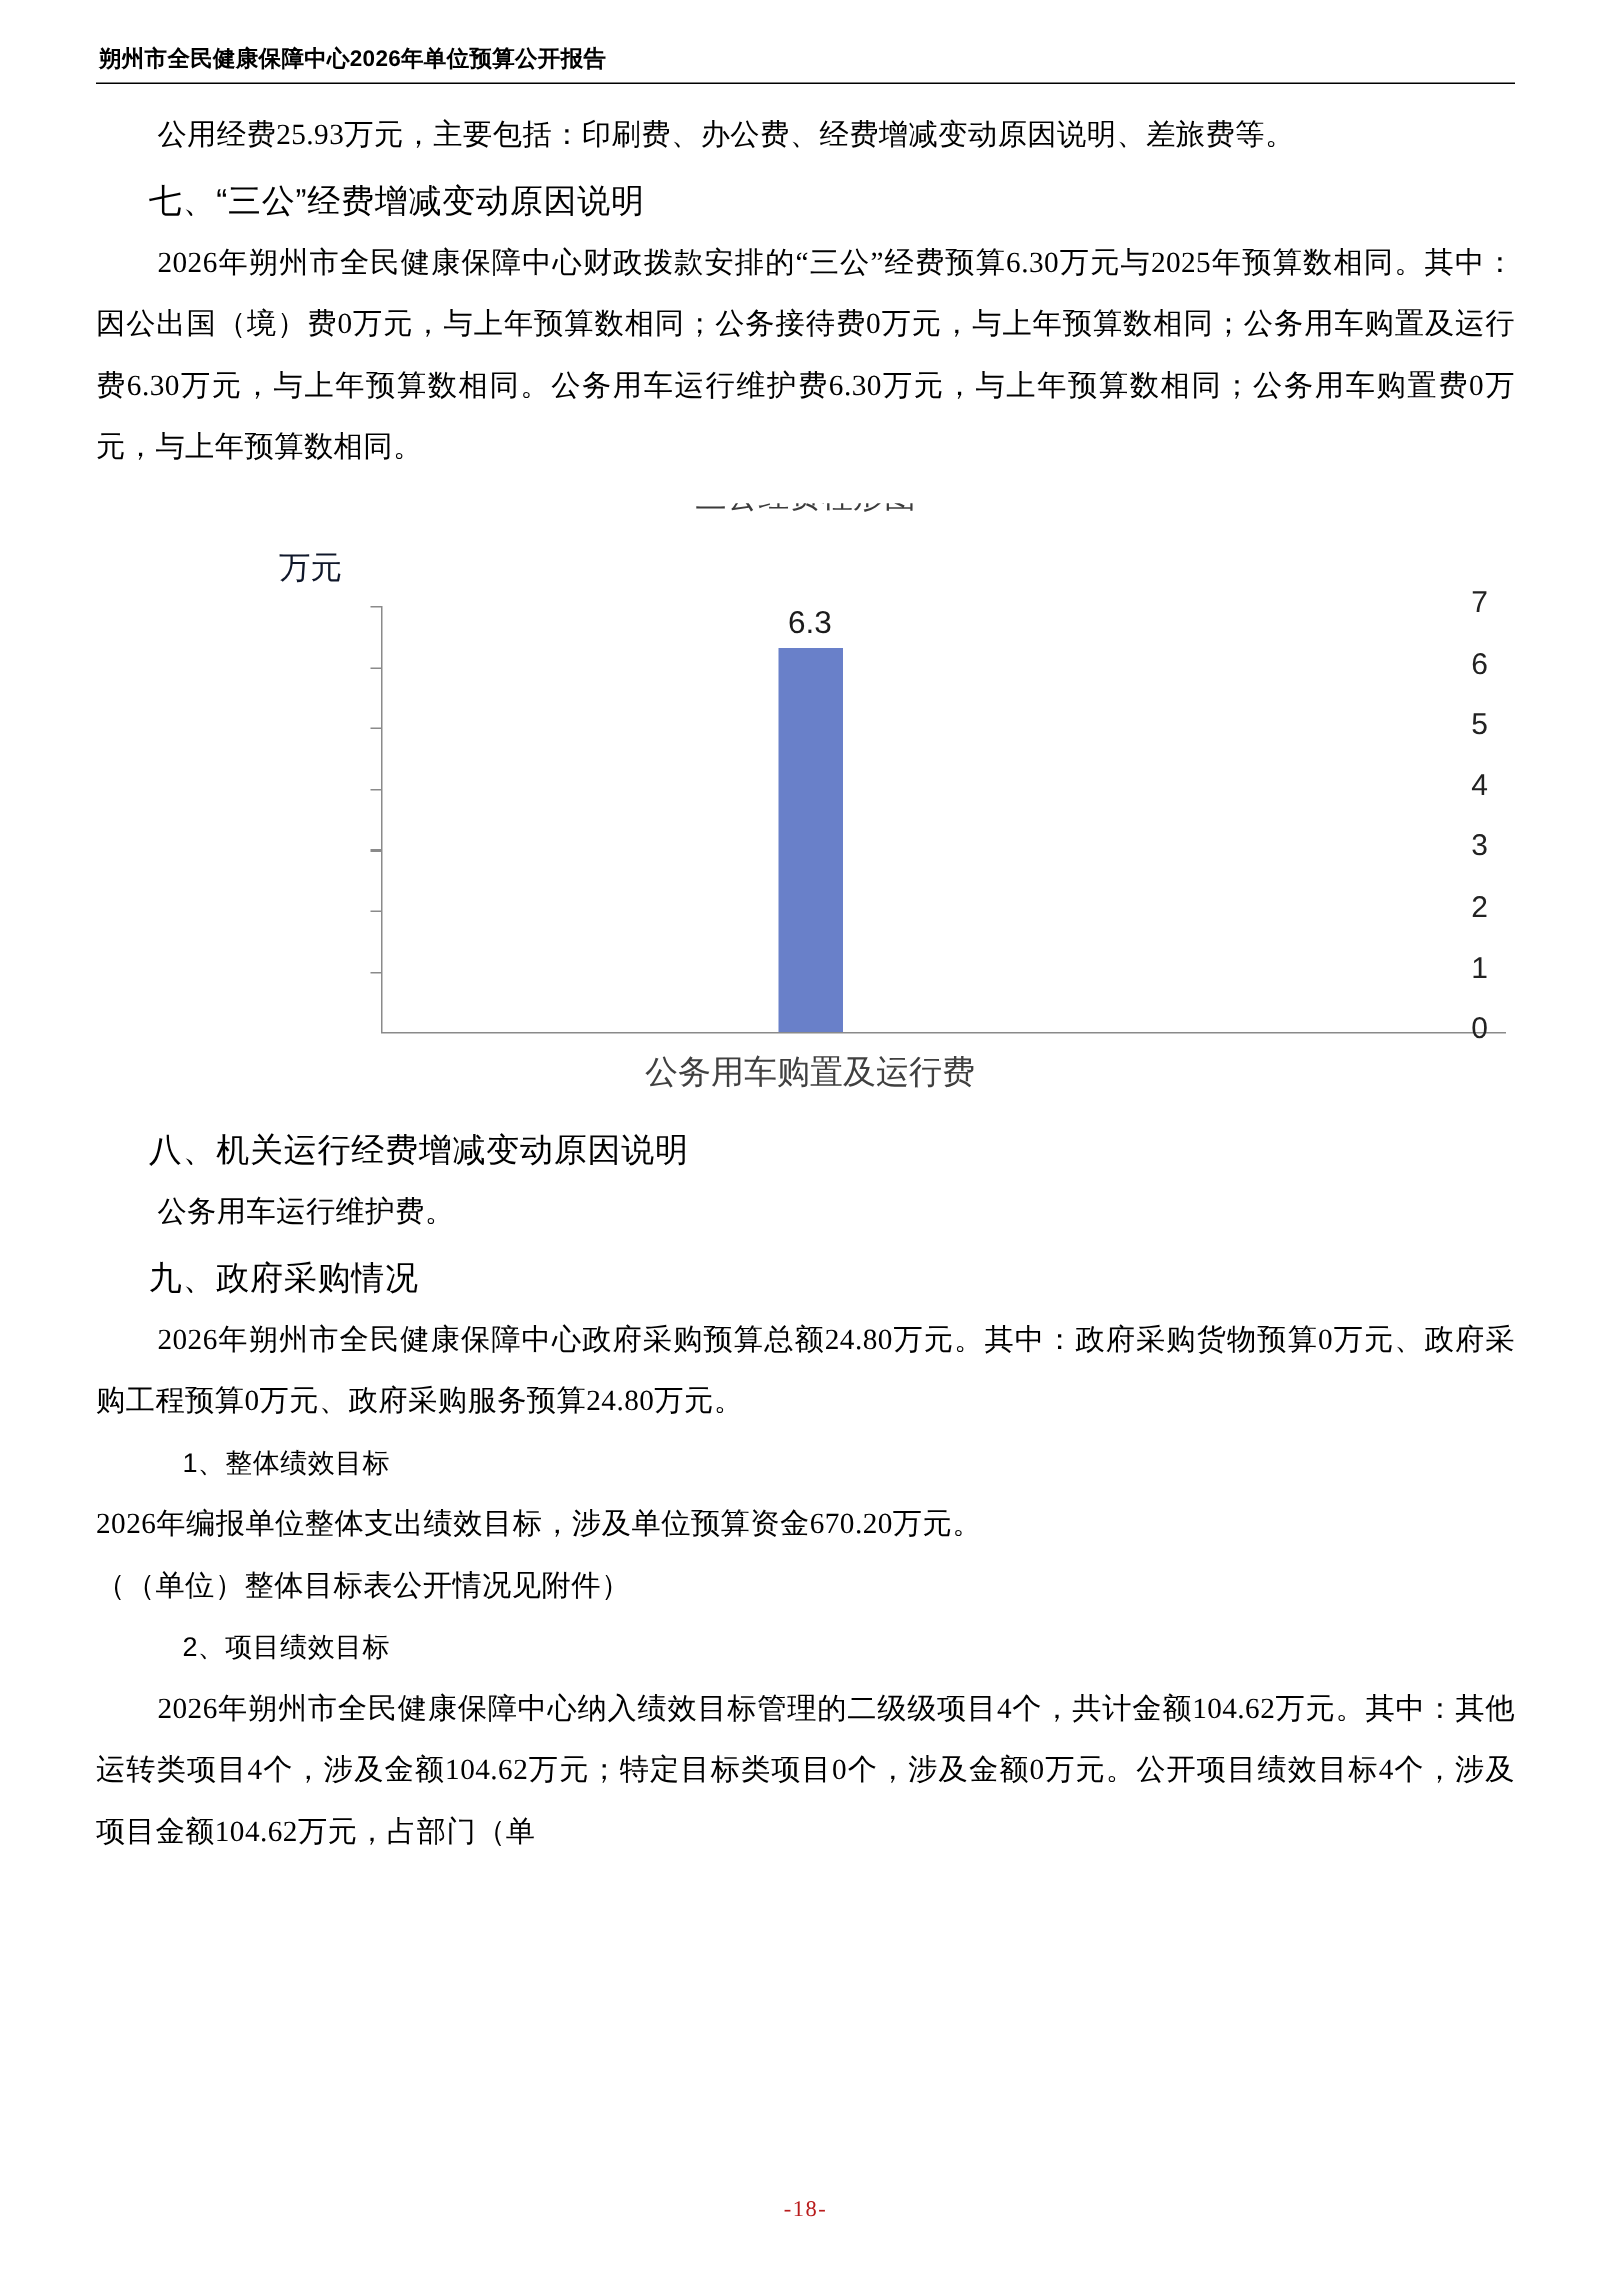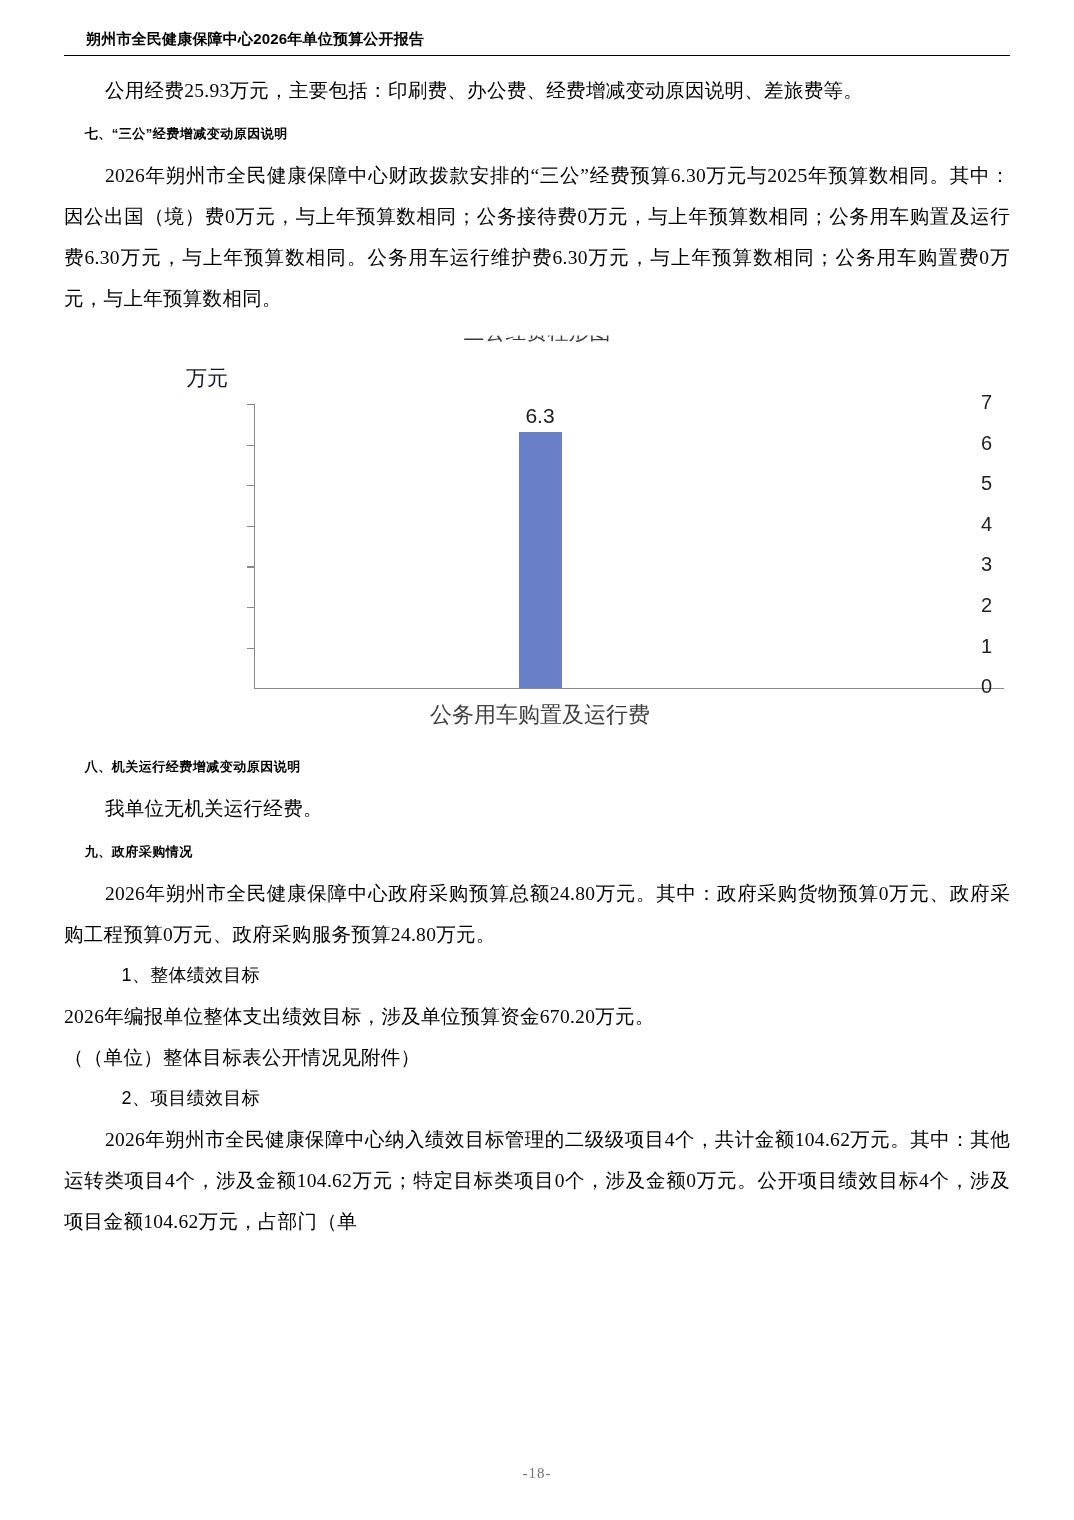--- a/index.html
+++ b/index.html
@@ -24,40 +24,39 @@
   }
   
   .header {
     font-family: "Liberation Sans", "DejaVu Sans", sans-serif;
     font-weight: bold;
     font-size: 15px;
     letter-spacing: 0.2px;
     padding-left: 2px;
     padding-bottom: 6px;
     color: #000;
-    margin-left: 20px;
   }
   .header-rule {
     border-bottom: 1.2px solid #000;
     margin: 0 0 14px 0;
   }
   
   .para {
     font-size: 19.5px;
     line-height: 41px;
     text-align: justify;
     text-justify: inter-ideograph;
     margin: 0;
     letter-spacing: 0.3px;
   }
   .indent2 { text-indent: 2.1em; }
   .section-head {
     font-family: "Liberation Sans", "DejaVu Sans", sans-serif;
-    font-weight: bold;
-    font-size: 13px;
+    font-weight: normal;
+    font-size: 22px;
     line-height: 42px;
     margin: 2px 0 0 0;
     text-indent: 1.6em;
     letter-spacing: 0.5px;
   }
   .sub-head {
     font-family: "Liberation Sans", "DejaVu Sans", sans-serif;
     font-weight: normal;
     font-size: 18px;
     line-height: 41px;
@@ -165,21 +164,21 @@
   }
   
   .footer {
     position: absolute;
     left: 0;
     right: 0;
     bottom: 38px;
     text-align: center;
     font-size: 15px;
     font-family: "Liberation Serif", "DejaVu Serif", serif;
-    color: #737373;
+    color: #b91c1c;
     letter-spacing: 1px;
   }
 </style>
 </head>
 <body>
 
 <div class="page">
 
   <div class="header">朔州市全民健康保障中心2026年单位预算公开报告</div>
   <div class="header-rule"></div>
@@ -224,21 +223,21 @@
       <div class="ytick" style="top:284px;">0</div>
 
       <div class="bar" style="left:335px; top:28.4px; height:255.6px;"></div>
       <div class="bar-label" style="left:356px; top:0px;">6.3</div>
 
       <div class="cat-label" style="left:356px;">公务用车购置及运行费</div>
     </div>
   </div>
 
   <h2 class="section-head">八、机关运行经费增减变动原因说明</h2>
-  <p class="para indent2">我单位无机关运行经费。</p>
+  <p class="para indent2">公务用车运行维护费。</p>
 
   <h2 class="section-head">九、政府采购情况</h2>
   <p class="para indent2">2026年朔州市全民健康保障中心政府采购预算总额24.80万元。其中：政府采购货物预算0万元、政府采购工程预算0万元、政府采购服务预算24.80万元。</p>
 
 
   <div class="sub-head">1、整体绩效目标</div>
   <p class="plain-line">2026年编报单位整体支出绩效目标，涉及单位预算资金670.20万元。</p>
   <p class="plain-line">（（单位）整体目标表公开情况见附件）</p>
 
   <div class="sub-head">2、项目绩效目标</div>

